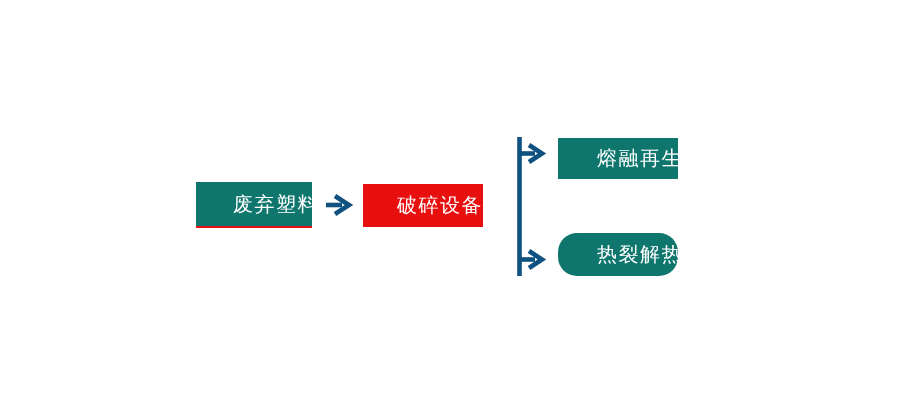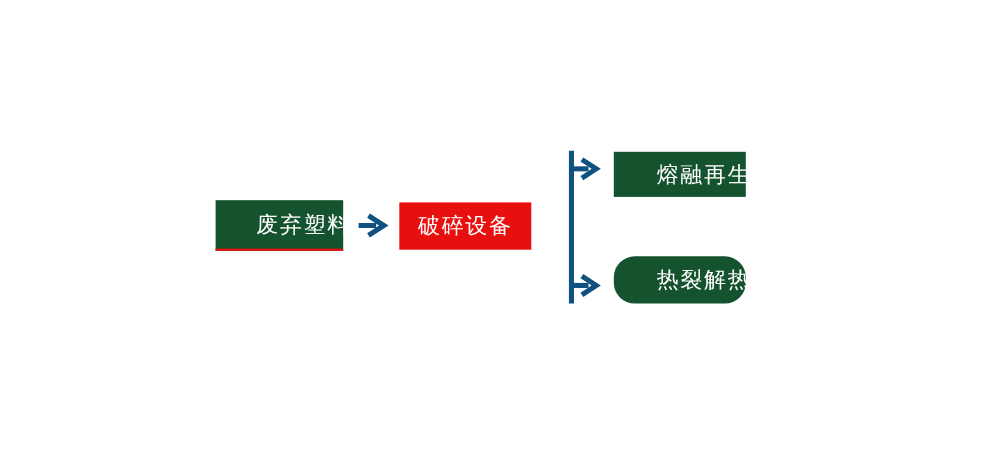--- a/index.html
+++ b/index.html
@@ -20,26 +20,26 @@
     display: flex;
     align-items: center;
     justify-content: center;
     color: #ffffff;
     font-size: 20px;
     font-weight: 300;
     letter-spacing: 1.5px;
     white-space: nowrap;
     box-sizing: border-box;
   }
-  .node-blue { background: #14532d; padding-left: 44px; }
+  .node-blue { background: #0f766e; padding-left: 44px; }
   .node-red  { background: #E8100F; }
   .red-underline { border-bottom: 2px solid #E8100F; }
 
   .node-waste    { left: 196px; top: 182px; width: 116px; height: 46px; }
-  .node-crush    { left: 363px; top: 184px; width: 120px; height: 43px; }
+  .node-crush    { left: 363px; top: 184px; width: 120px; height: 43px; justify-content: flex-end; }
   .node-melt     { left: 558px; top: 138px; width: 120px; height: 41px; }
   .node-cracking { left: 558px; top: 233px; width: 120px; height: 43px; border-radius: 19px; }
 
   svg.connector-layer {
     position: absolute;
     left: 0; top: 0;
     width: 900px;
     height: 411px;
     pointer-events: none;
   }

